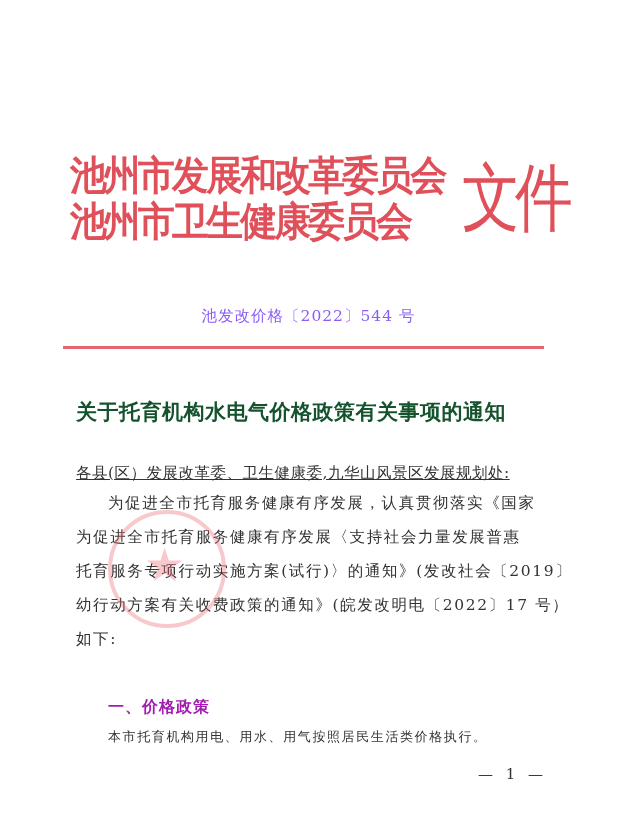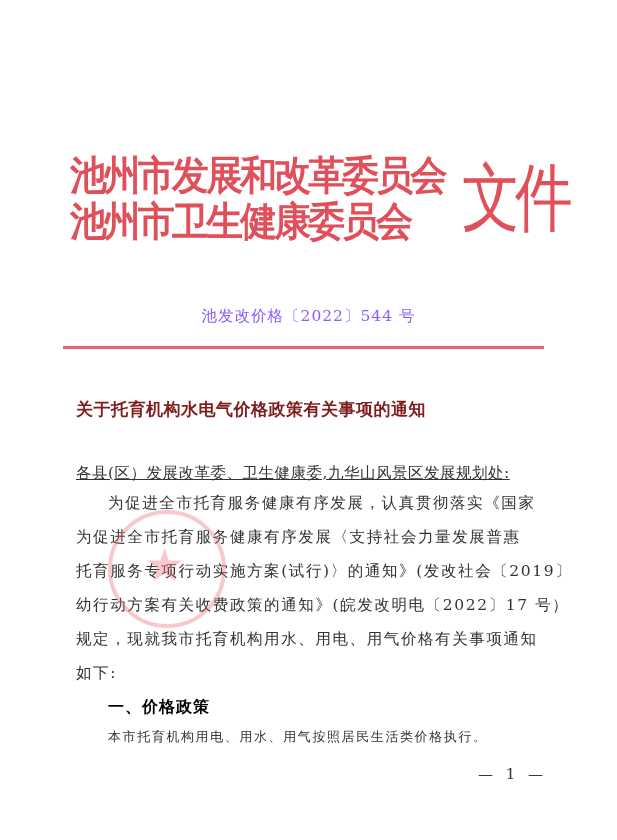--- a/index.html
+++ b/index.html
@@ -16,30 +16,30 @@
   .org-line.l2 { top: 46px; }
   .doc-type {
     position: absolute; left: 392px; top: 12px; color: #e0505a; font-family: "DejaVu Serif", serif;
     font-size: 74px; letter-spacing: -6px; white-space: nowrap; transform: scaleX(0.78); transform-origin: left; line-height: 1;
   }
   .doc-number {
     position: absolute; left: 0; width: 617px; top: 306px; text-align: center; font-size: 15.5px; color: #8b5cf6; letter-spacing: 1px;
   }
   .red-rule { position: absolute; left: 63px; top: 346px; width: 481px; height: 3px; background: #e56670; }
   .doc-title {
-    position: absolute; left: 76px; top: 398px; font-size: 17px; font-weight: bold; color: #7f1d1d; letter-spacing: 0.5px; white-space: nowrap;
+    position: absolute; left: 76px; top: 398px; font-size: 21px; font-weight: bold; color: #14532d; letter-spacing: 0.5px; white-space: nowrap;
     font-family: "DejaVu Sans", sans-serif;
   }
   .body-text { position: absolute; left: 76px; width: 460px; font-size: 15.5px; line-height: 30px; color: #333; }
   .salutation { top: 458px; white-space: nowrap; letter-spacing: 0.5px; text-decoration: underline; }
   .para { top: 488px; letter-spacing: 1.6px; }
   .para .line { display: block; white-space: nowrap; height: 34px; line-height: 30px; }
   .para .indent { padding-left: 32px; }
   .section-heading {
-    position: absolute; left: 108px; top: 697px; font-size: 16px; font-weight: bold; color: #000000; letter-spacing: 1px;
+    position: absolute; left: 108px; top: 697px; font-size: 16px; font-weight: bold; color: #a21caf; letter-spacing: 1px;
     font-family: "DejaVu Sans", sans-serif;
   }
   .policy-text { position: absolute; left: 108px; top: 728px; font-size: 13px; letter-spacing: 1.6px; white-space: nowrap; color: #333; }
   .page-number { position: absolute; left: 478px; top: 765px; font-size: 15px; color: #333; letter-spacing: 4px; }
   .seal {
     position: absolute; left: 108px; top: 510px; width: 118px; height: 118px; border-radius: 50%;
     border: 4px solid rgba(232, 100, 110, 0.35); box-sizing: border-box; pointer-events: none;
   }
   .seal-star {
     position: absolute; left: 32px; top: 28px; font-size: 46px; color: rgba(232, 100, 110, 0.35); line-height: 1;
@@ -59,21 +59,20 @@
 
 <div class="doc-title">关于托育机构水电气价格政策有关事项的通知</div>
 
 <div class="body-text salutation">各县(区）发展改革委、卫生健康委,九华山风景区发展规划处:</div>
 
 <div class="body-text para">
   <span class="line indent">为促进全市托育服务健康有序发展，认真贯彻落实《国家</span>
   <span class="line">为促进全市托育服务健康有序发展〈支持社会力量发展普惠</span>
   <span class="line">托育服务专项行动实施方案(试行)〉的通知》(发改社会〔2019〕</span>
   <span class="line">幼行动方案有关收费政策的通知》(皖发改明电〔2022〕17 号）</span>
-  <span class="line">规定，现就我市托育机构用水、用电、用气价格有关事项通知</span>
   <span class="line">如下:</span>
 </div>
 
 <div class="seal">
   <span class="seal-star">★</span>
 </div>
 
 <div class="section-heading">一、价格政策</div>
 <div class="policy-text">本市托育机构用电、用水、用气按照居民生活类价格执行。</div>
 <div class="page-number">— 1 —</div>

